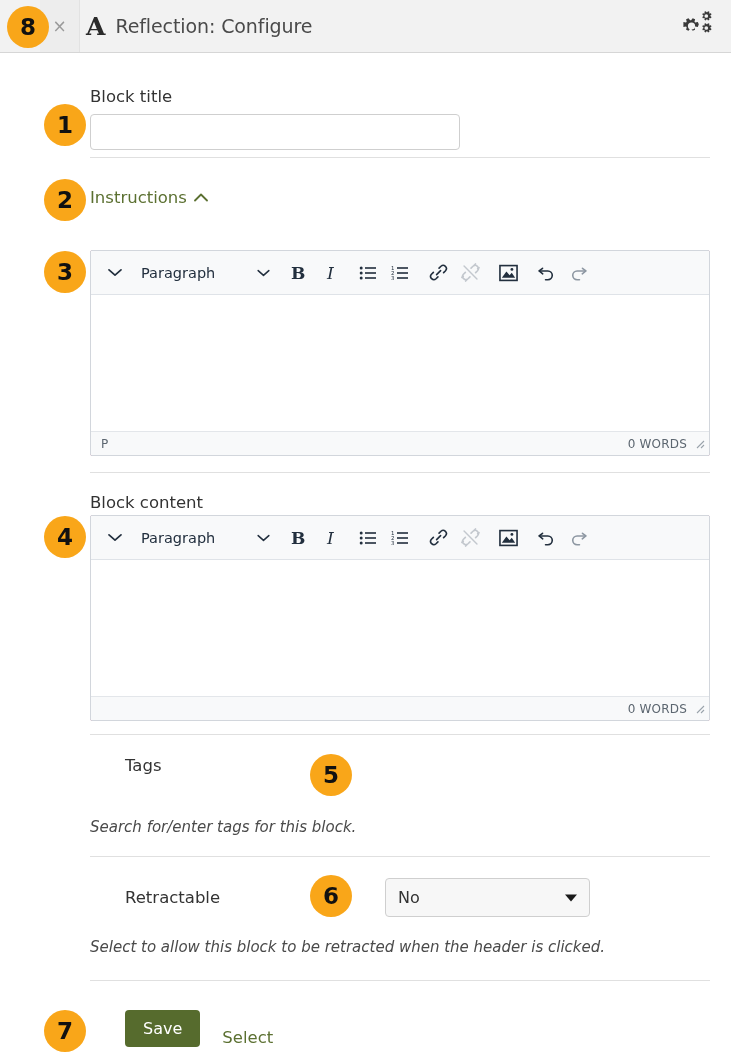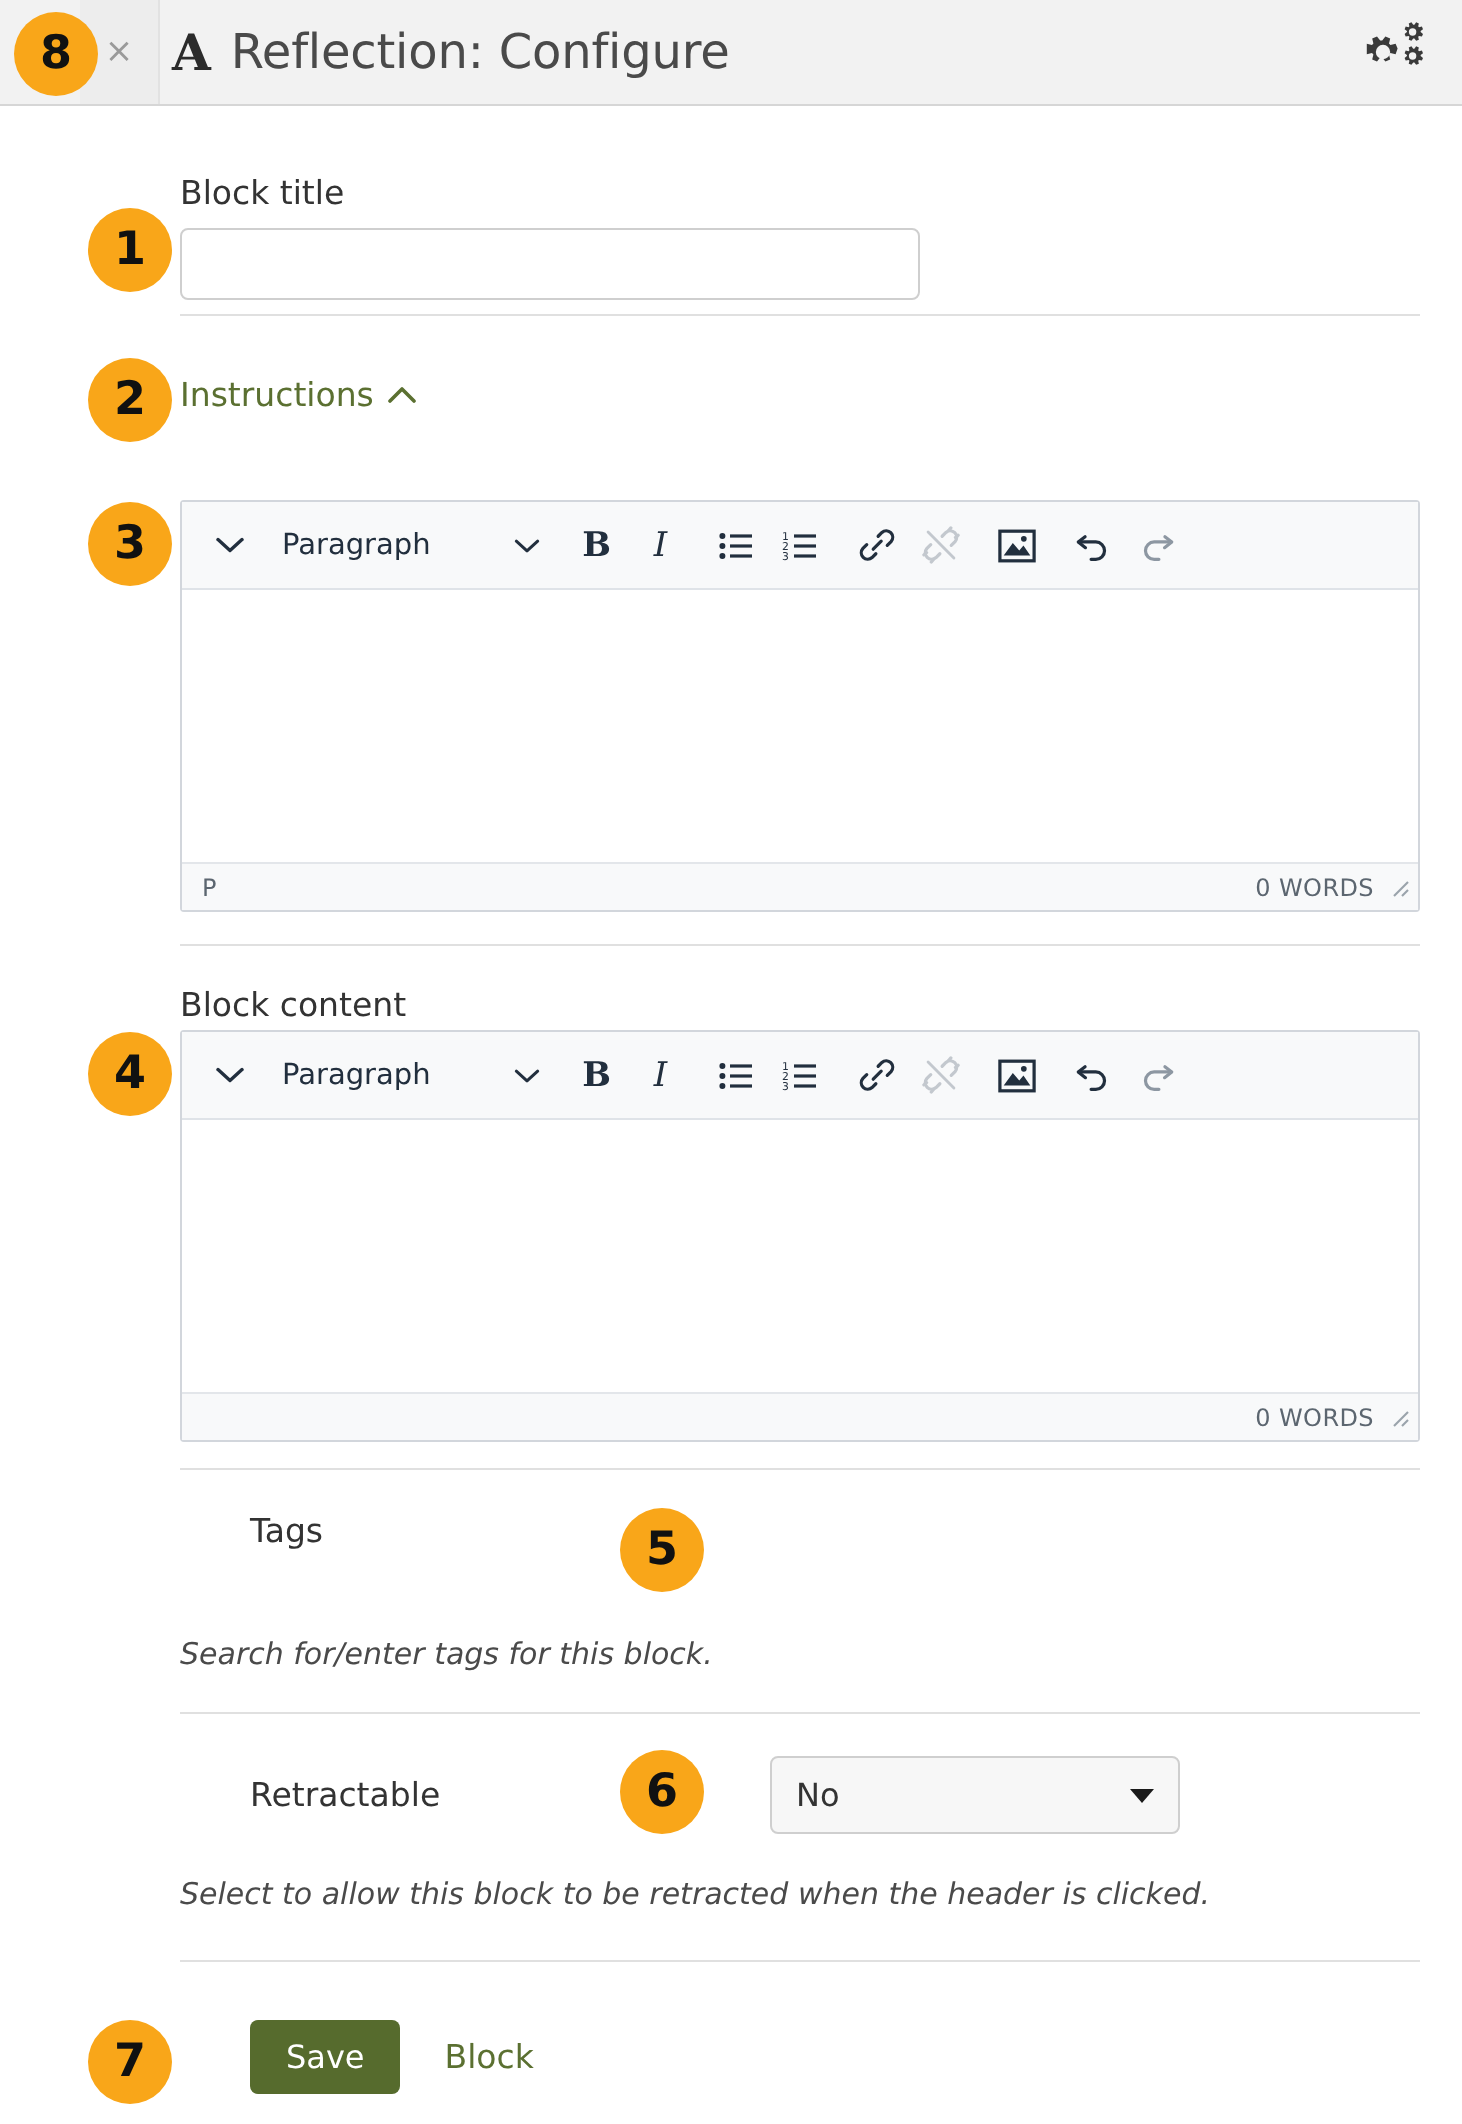--- a/index.html
+++ b/index.html
@@ -43,21 +43,21 @@
     gap: 10px;
   }
   .header-a-icon {
     font-family: "DejaVu Serif", "Liberation Serif", serif;
     font-weight: bold;
     font-size: 25px;
     color: #2b2b2b;
     line-height: 1;
   }
   .header-title-text {
-    font-size: 24px;
+    font-size: 19px;
     color: #4a4a4a;
     font-weight: 400;
     letter-spacing: -0.1px;
   }
   .header-gear {
     position: absolute;
     right: 12px; top: 50%;
     transform: translateY(-50%);
     width: 40px; height: 36px;
     display: flex; align-items: center; justify-content: center;
@@ -516,18 +516,18 @@
     <div class="field-label" style="margin:0; width:260px;">Retractable</div>
     <div class="select-box">
       <span>No</span>
       <span class="select-caret"></span>
     </div>
   </div>
   <div class="help-text" style="position:absolute; left:90px; top:885px;">Select to allow this block to be retracted when the header is clicked.</div>
 
   <div class="divider" style="position:absolute; left:90px; top:927px; width:620px;"></div>
 
-  <div class="row" style="position:absolute; left:90px; top:957px; gap:22px;">
+  <div class="row" style="position:absolute; left:90px; top:957px; gap:22px;align-items:flex-end;">
     <button class="btn-save">Save</button>
-    <a class="btn-cancel">Block</a>
+    <a class="btn-cancel">Select</a>
   </div>
 
 </div>
 
 </body></html>

